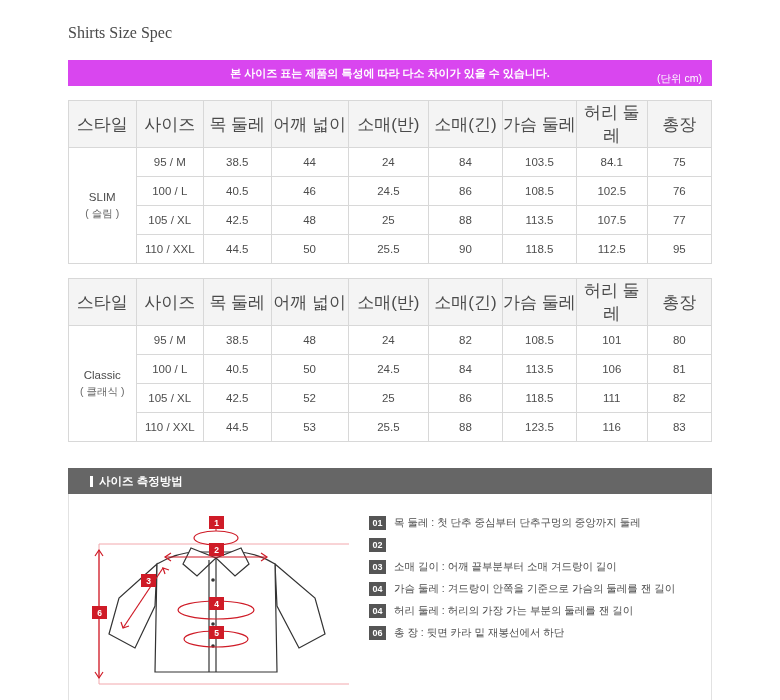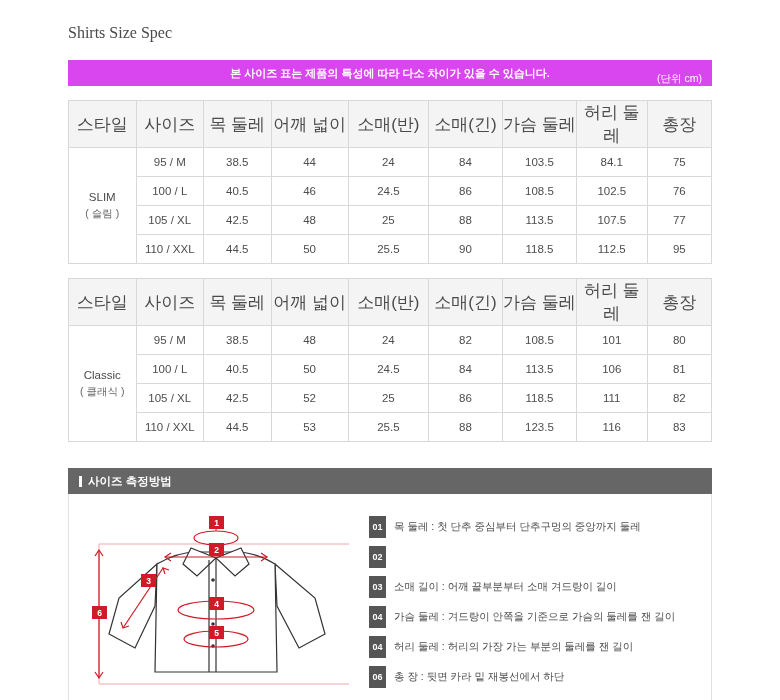--- a/index.html
+++ b/index.html
@@ -91,21 +91,21 @@
   .col-len   { width: 10%; }
 
   
   .measure-head {
     margin-top: 26px;
     height: 26px;
     background: #666666;
     color: #fff;
     display: flex;
     align-items: center;
-    padding-left: 11px;
+    padding-left: 22px;
     font-size: 11.5px;
     font-weight: bold;
   }
   .measure-head .bar {
     display: inline-block;
     width: 3px; height: 11px;
     background: #ffffff;
     margin-right: 6px;
   }
   .measure-body {
@@ -122,21 +122,21 @@
   }
   .legend-row {
     display: flex;
     align-items: center;
     margin-bottom: 8px;
     font-size: 10.5px;
     color: #4d4d4d;
   }
   .legend-num {
     flex: 0 0 auto;
-    width: 17px; height: 22px;
+    width: 17px; height: 14px;
     background: #555;
     color: #fff;
     font-size: 9px;
     display: flex; align-items: center; justify-content: center;
     margin-right: 8px;
     font-weight: bold;
   }
   .legend-text { white-space: nowrap; }
 
   

